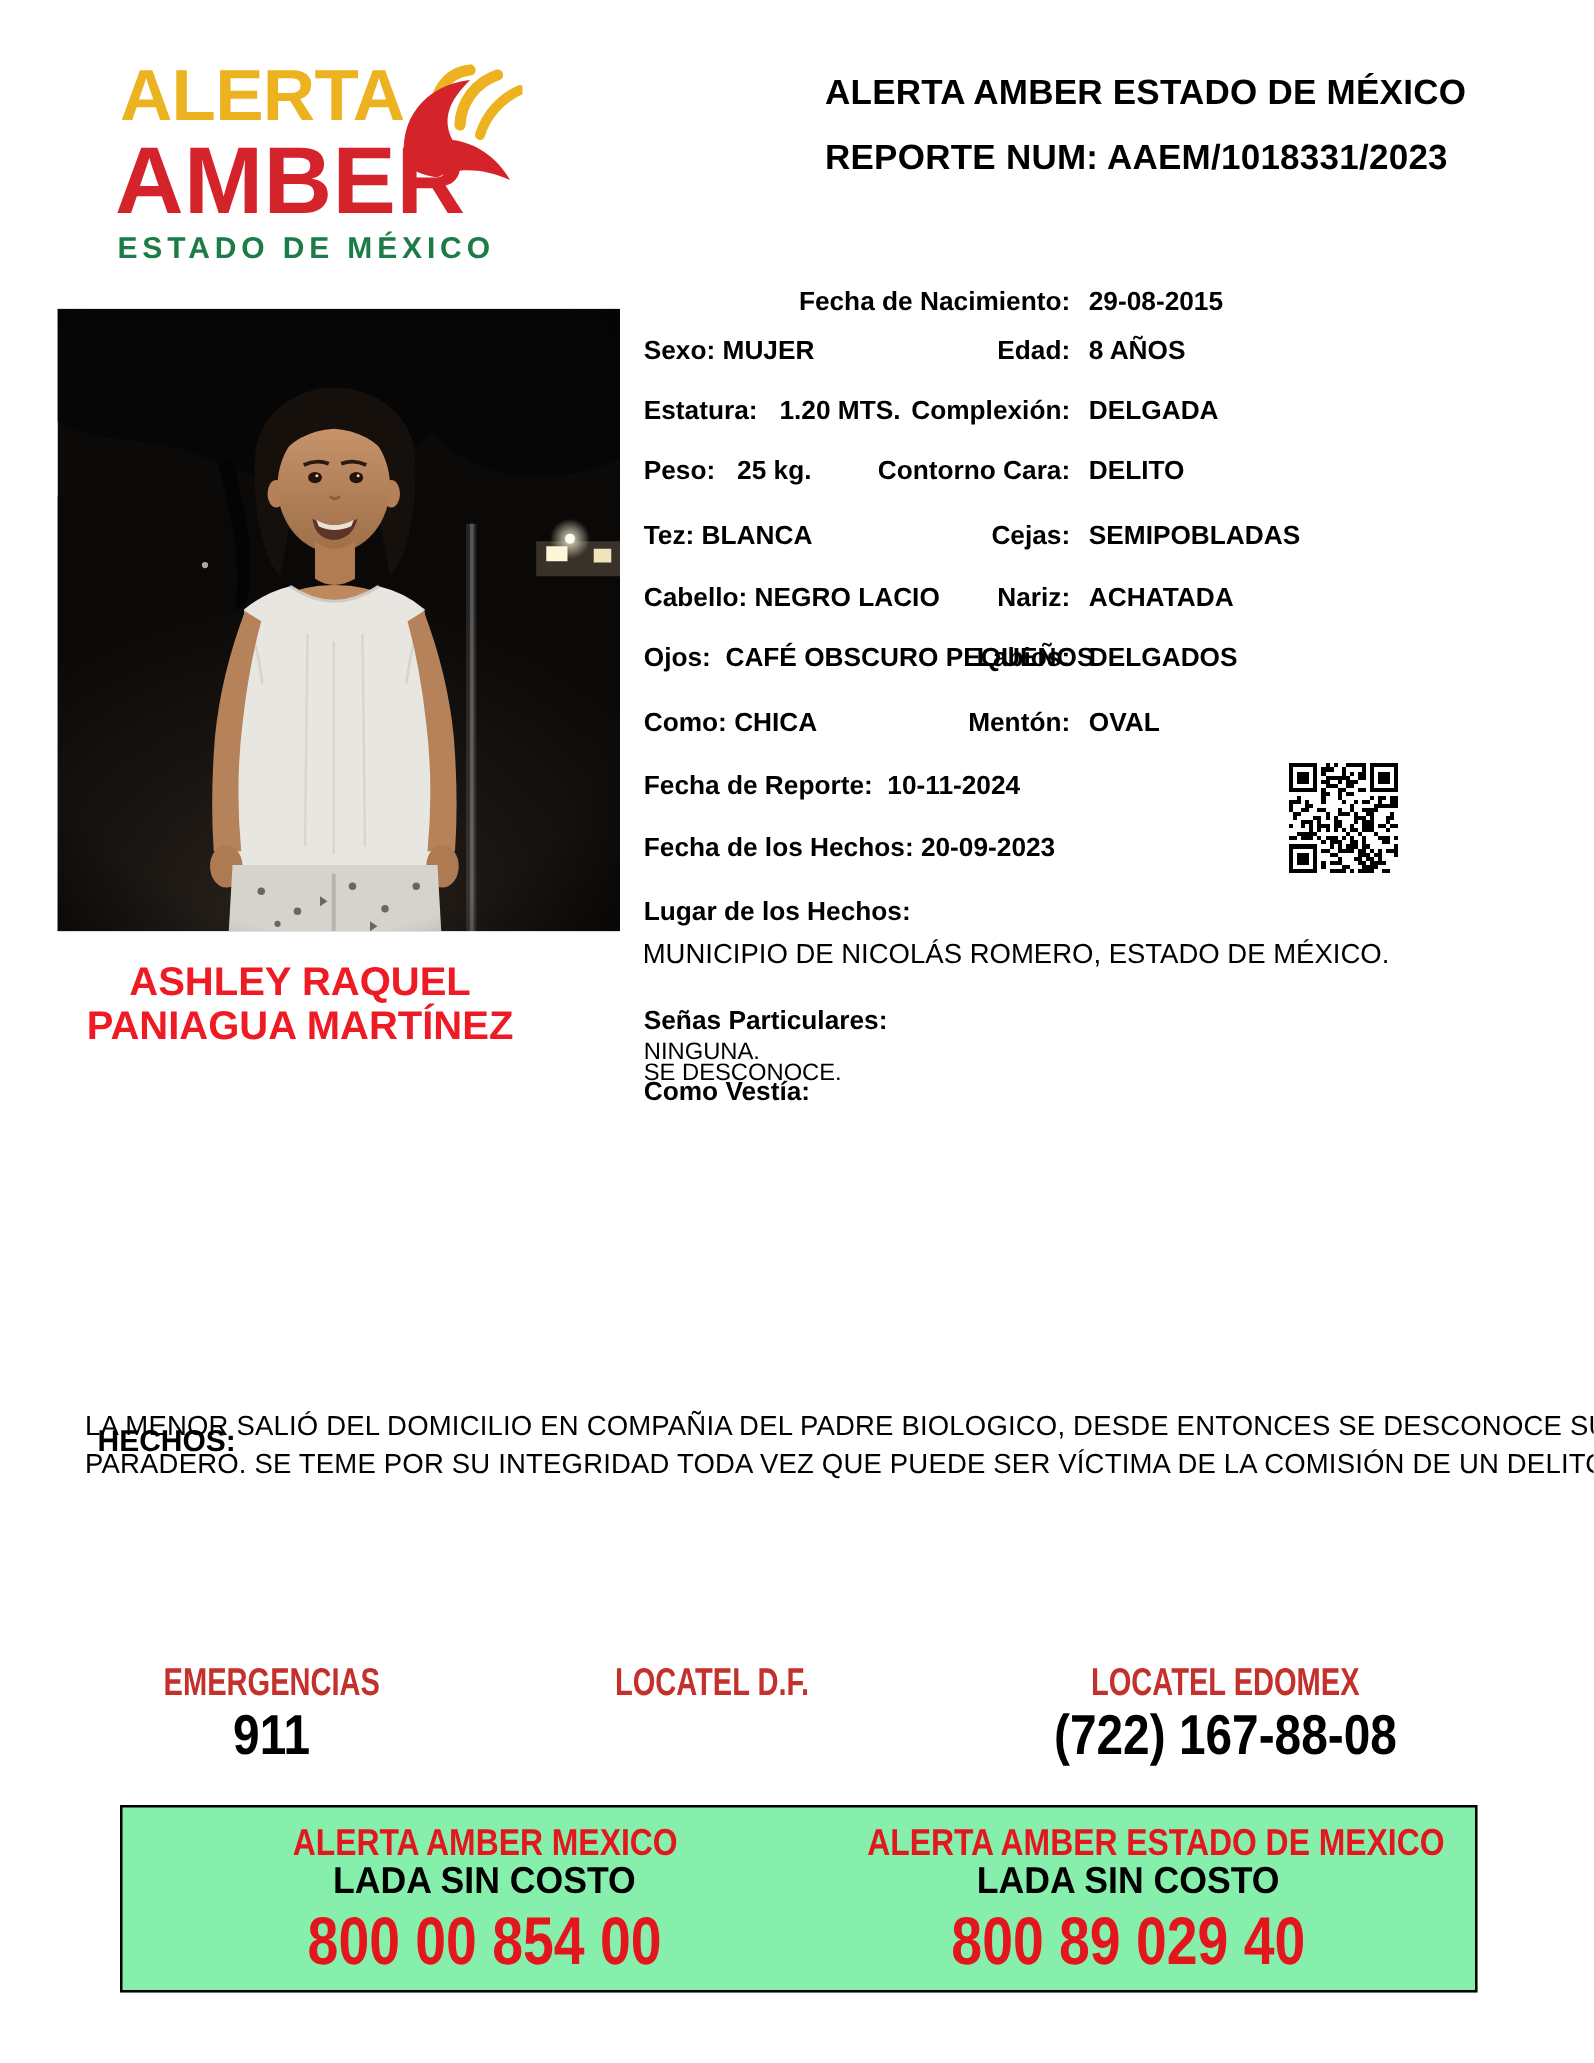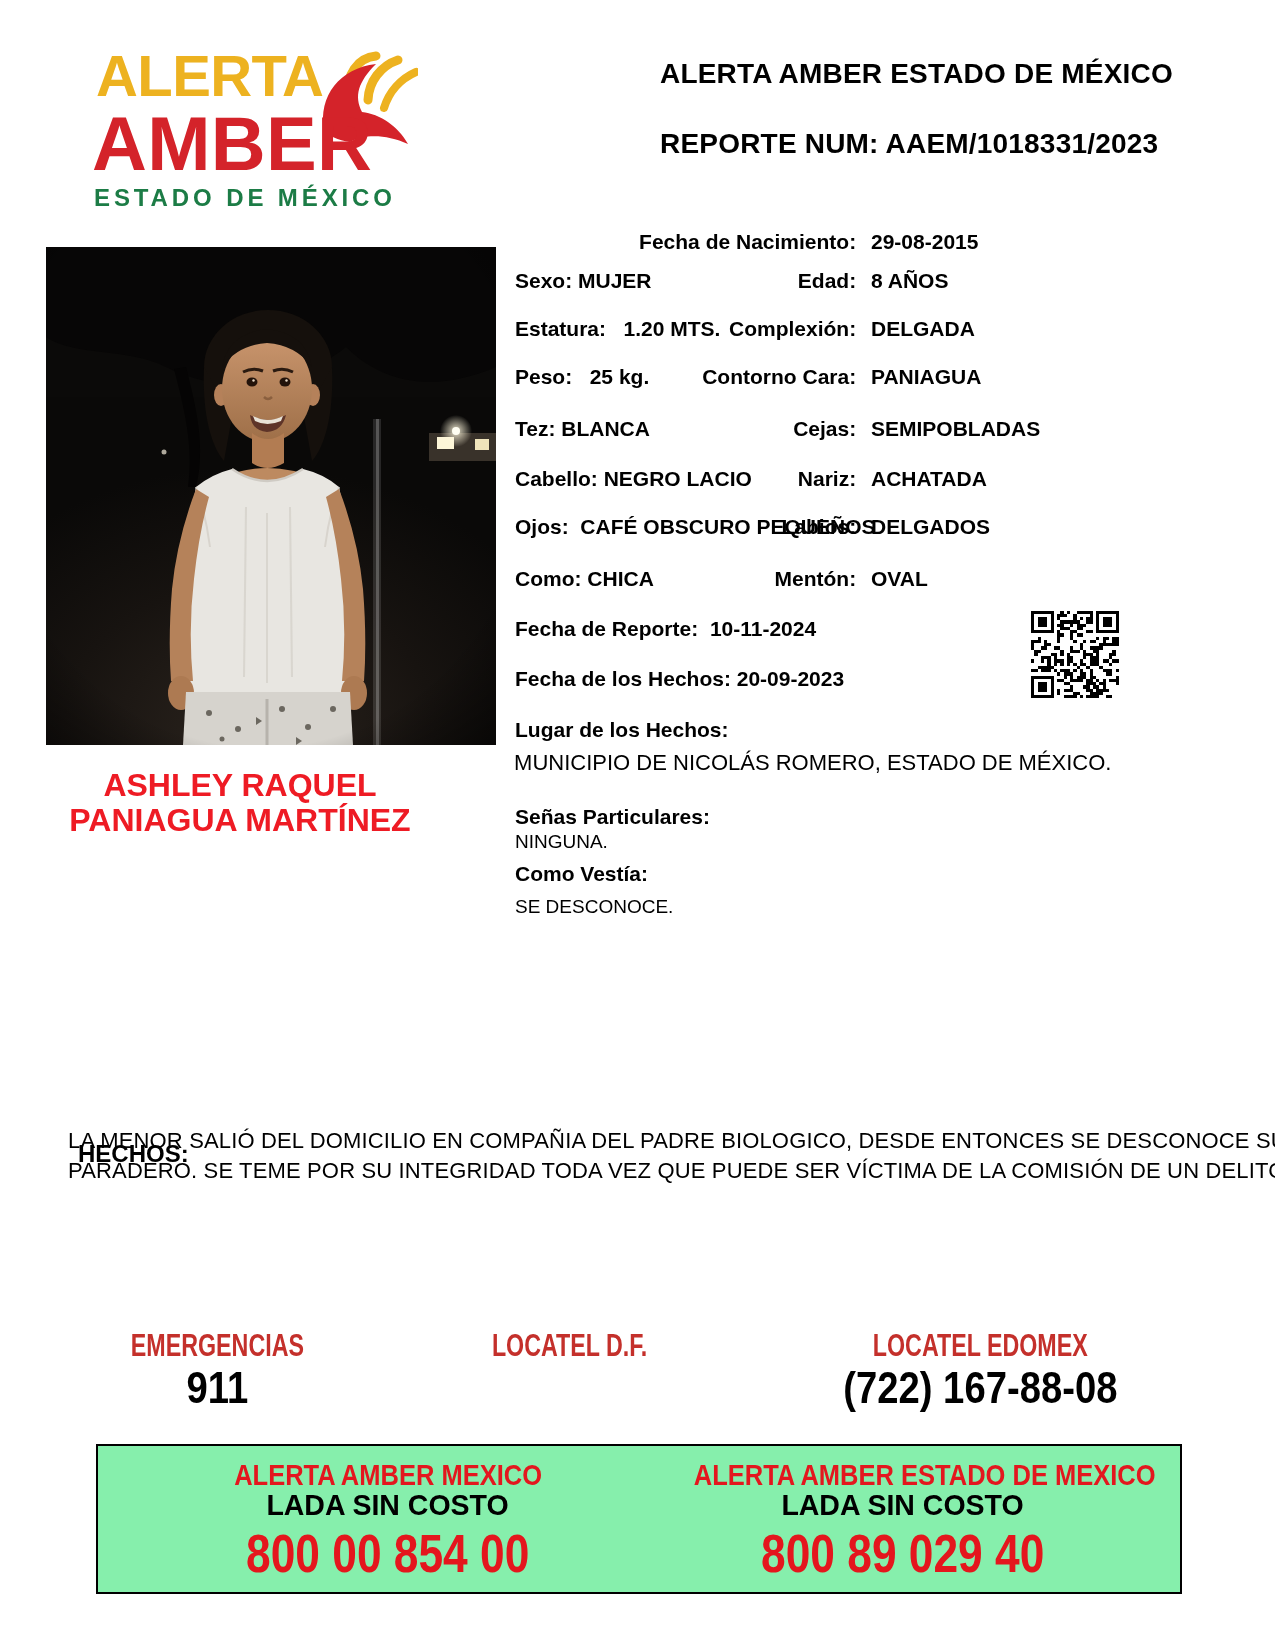--- a/index.html
+++ b/index.html
@@ -2,21 +2,21 @@
 <html><head>
 <meta charset="utf-8">
 <style>
   html,body{margin:0;padding:0;background:#ffffff;}
   .page{position:relative;width:1275px;height:1650px;background:#ffffff;overflow:hidden;
         font-family:"Liberation Sans",sans-serif;color:#000;}
 
   
   .title-line{position:absolute;left:660px;white-space:pre;font-weight:bold;font-size:28px;letter-spacing:.2px;}
   .t1{top:58px;}
-  .t2{top:128px;text-align:right;}
+  .t2{top:110px;text-align:right;}
 
   
   .logo{position:absolute;left:88px;top:34px;width:330px;height:182px;}
 
   
   .photo{position:absolute;left:46px;top:247px;width:450px;height:498px;}
 
   
   .name{position:absolute;left:35px;top:768px;width:410px;text-align:center;
         color:#ee1b24;font-weight:bold;font-size:32px;line-height:35px;white-space:nowrap;}
@@ -193,21 +193,21 @@
     <span class="rv">8 AÑOS</span>
   </div>
   <div class="frow" style="top:317px">
     <span class="lf">Estatura:   1.20 MTS.</span>
     <span class="rl">Complexión: </span>
     <span class="rv">DELGADA</span>
   </div>
   <div class="frow" style="top:365px">
     <span class="lf">Peso:   25 kg.</span>
     <span class="rl">Contorno Cara: </span>
-    <span class="rv">PANIAGUA</span>
+    <span class="rv">DELITO</span>
   </div>
   <div class="frow" style="top:417px">
     <span class="lf">Tez: BLANCA</span>
     <span class="rl">Cejas: </span>
     <span class="rv">SEMIPOBLADAS</span>
   </div>
   <div class="frow" style="top:467px">
     <span class="lf">Cabello: NEGRO LACIO</span>
     <span class="rl">Nariz: </span>
     <span class="rv">ACHATADA</span>
@@ -486,21 +486,21 @@
           <rect x="3" y="23" width="3" height="3"></rect>
         </g>
     </svg>
   </div>
 
   <div class="flabel" style="top:718px">Lugar de los Hechos:</div>
   <div class="fvalue v-muni"> MUNICIPIO DE NICOLÁS ROMERO, ESTADO DE MÉXICO.</div>
   <div class="flabel" style="top:805px">Señas Particulares:</div>
   <div class="fvalue v-small" style="top:831px">NINGUNA.</div>
   <div class="flabel" style="top:862px">Como Vestía:</div>
-  <div class="fvalue v-small" style="top:896px">SE DESCONOCE.</div>
+  <div class="fvalue v-small" style="top:848px">SE DESCONOCE.</div>
 
   <div class="hechos-label">HECHOS:</div>
   <div class="hechos-line hl1">LA MENOR SALIÓ DEL DOMICILIO EN COMPAÑIA DEL PADRE BIOLOGICO, DESDE ENTONCES SE DESCONOCE SU</div>
   <div class="hechos-line hl2">PARADERO. SE TEME POR SU INTEGRIDAD TODA VEZ QUE PUEDE SER VÍCTIMA DE LA COMISIÓN DE UN DELITO.</div>
 
   <div class="emcol em1">
     <span class="em-title">EMERGENCIAS</span>
     <div class="em-number"><span>911</span></div>
   </div>
   <div class="emcol em2">

